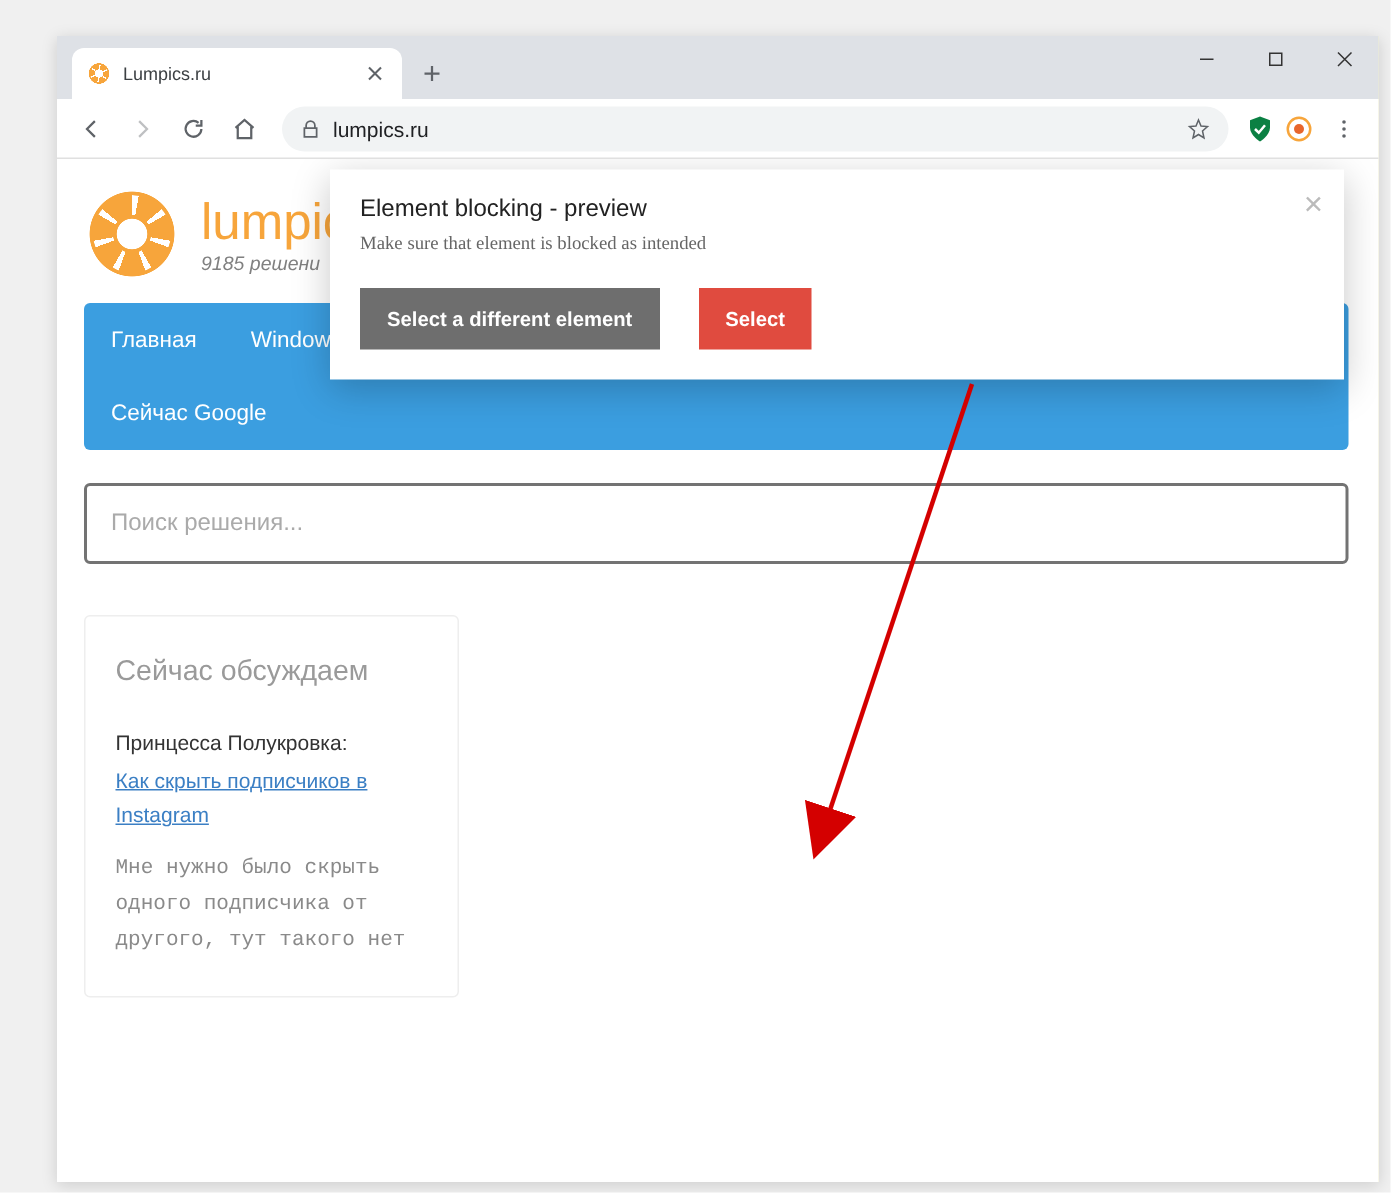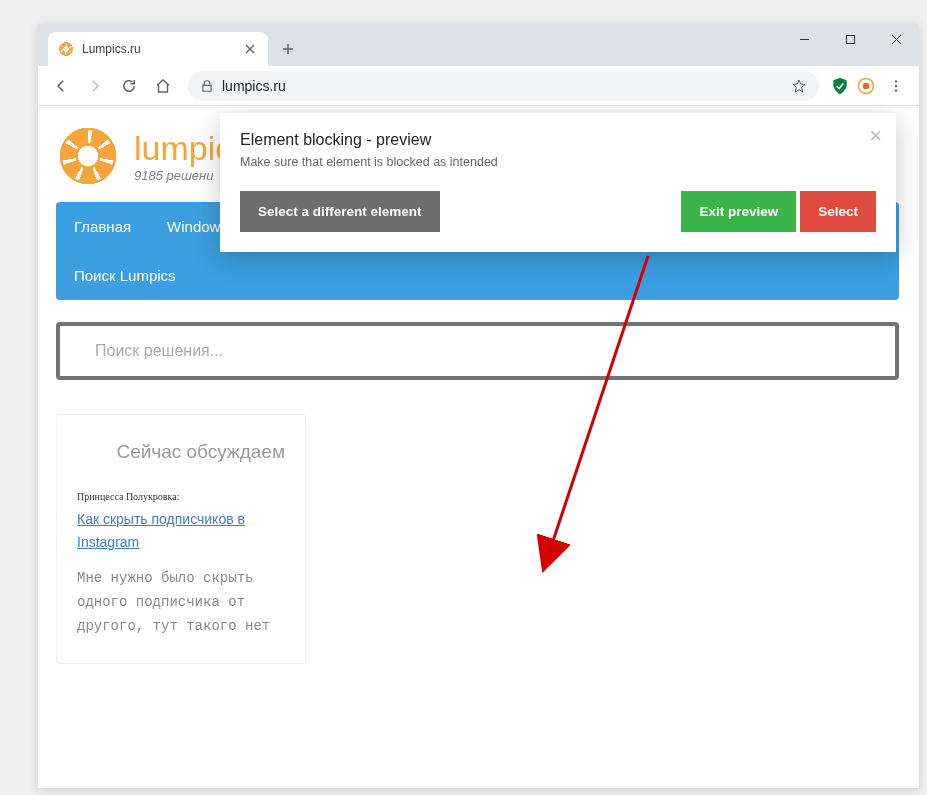--- a/index.html
+++ b/index.html
@@ -35,37 +35,37 @@
 .site-header { display: flex; align-items: center; gap: 14px; margin-bottom: 14px; }
 .site-logo-img { width: 64px; height: 64px; border-radius: 50%; background: radial-gradient(circle at center,#fff 22%,#f7a53b 23% 62%,#fff 63%); position: relative; }
 .site-logo-img::after { content:""; position:absolute; inset:6px; border-radius:50%; background: conic-gradient(#fff 0 10deg,transparent 10deg 50deg,#fff 50deg 60deg,transparent 60deg 100deg,#fff 100deg 110deg,transparent 110deg 150deg,#fff 150deg 160deg,transparent 160deg 200deg,#fff 200deg 210deg,transparent 210deg 250deg,#fff 250deg 260deg,transparent 260deg 300deg,#fff 300deg 310deg,transparent 310deg 360deg); -webkit-mask: radial-gradient(circle,transparent 34%,#000 35%); mask: radial-gradient(circle,transparent 34%,#000 35%); }
 .site-title { font-size: 34px; color: #f7a53b; font-weight: 400; }
 .site-sub { font-size: 13px; color: #808080; font-style: italic; }
 
 .navbar { background: #3b9ee0; border-radius: 4px; padding: 0; margin-bottom: 22px; }
 .nav-row { display: flex; }
 .nav-item { color: #fff; font-size: 15px; padding: 16px 18px; cursor: pointer; }
 
-.searchbox { border: 4px solid #737373; border-radius: 4px; padding: 16px 35px; margin-bottom: 34px; }
+.searchbox { border: 2px solid #737373; border-radius: 4px; padding: 16px 16px; margin-bottom: 34px; }
 .searchbox input { border: none; outline: none; width: 100%; font-size: 16px; color: #333; background: transparent; }
 .searchbox input::placeholder { color: #aaa; }
 
 .sidebar-card { width: 250px; border: 1px solid #eee; border-radius: 4px; padding: 24px 20px; }
-.sc-title { color: #9a9a9a; font-size: 19px; text-align: right; line-height: 1.35; margin-bottom: 26px; }
-.comment-author { font-size: 10px; color: #333; margin-bottom: 6px; font-family: Liberation Serif, serif; }
+.sc-title { color: #9a9a9a; font-size: 19px; text-align: left; line-height: 1.35; margin-bottom: 26px; }
+.comment-author { font-size: 14px; color: #333; margin-bottom: 6px; }
 .comment-date { font-size: 15px; color: #333; margin-bottom: 10px; }
 .comment-link { font-size: 14px; color: #3b7fc4; text-decoration: underline; line-height: 1.7; display: block; margin-bottom: 12px; }
 .comment-body { font-size: 14px; color: #8a8a8a; line-height: 1.7; font-family: Liberation Mono, monospace; }
 
 
 .overlay { position: absolute; top: 7px; left: 182px; width: 676px; background: #fff; box-shadow: 0 6px 24px rgba(0,0,0,.22); padding: 18px 20px 20px; }
 .ov-close { position: absolute; right: 14px; top: 12px; color: #bbb; font-size: 22px; cursor: pointer; line-height: 1; }
 .ov-title { font-size: 16px; font-weight: 400; color: #222; margin-bottom: 6px; }
-.ov-sub { font-size: 12.5px; color: #666; margin-bottom: 22px; }
-.ov-actions { display: flex; gap: 4px; align-items: center; }
+.ov-sub { font-size: 12.5px; color: #666; margin-bottom: 22px; font-family: Liberation Serif, serif; }
+.ov-actions { display: flex; gap: 26px; align-items: center; }
 .btn { padding: 13px 18px; font-size: 13.5px; font-weight: 600; border: none; cursor: pointer; color: #fff; }
 .btn-gray { background: #6e6e6e; }
 .btn-green { background: #3bb54a; margin-left: auto; }
 .btn-red { background: #e04b3f; }
 
 
 .arrow-svg { position: absolute; pointer-events: none; z-index: 50; }
 </style>
 </head>
 <body>
@@ -167,21 +167,21 @@
           <div class="site-sub">9185 решени</div>
         </div>
       </div>
 
       <div class="navbar">
         <div class="nav-row">
           <div class="nav-item">Главная</div>
           <div class="nav-item">Window</div>
         </div>
         <div class="nav-row">
-          <div class="nav-item">Поиск Lumpics</div>
+          <div class="nav-item">Сейчас Google</div>
         </div>
       </div>
 
       <div class="searchbox">
         <input type="text" placeholder="Поиск решения..." style="">
       </div>
 
       <div class="sidebar-card">
         <div class="sc-title">Сейчас обсуждаем</div>
         <div class="comment-author">Принцесса Полукровка:</div>
@@ -190,21 +190,20 @@
       </div>
 
     </div>
 
     <div class="overlay">
       <div class="ov-close">×</div>
       <div class="ov-title">Element blocking - preview</div>
       <div class="ov-sub">Make sure that element is blocked as intended</div>
       <div class="ov-actions">
         <button class="btn btn-gray">Select a different element</button>
-        <button class="btn btn-green">Exit preview</button>
         <button class="btn btn-red">Select</button>
       </div>
     </div>
 
     <svg class="arrow-svg" style="left:480px; top:140px;" width="180" height="340">
       <defs>
           <marker id="ah" markerWidth="12" markerHeight="12" refX="6" refY="6" orient="auto">
             <path d="M0 0 L12 6 L0 12 Z" fill="#d40000"></path>
           </marker>
         </defs>

